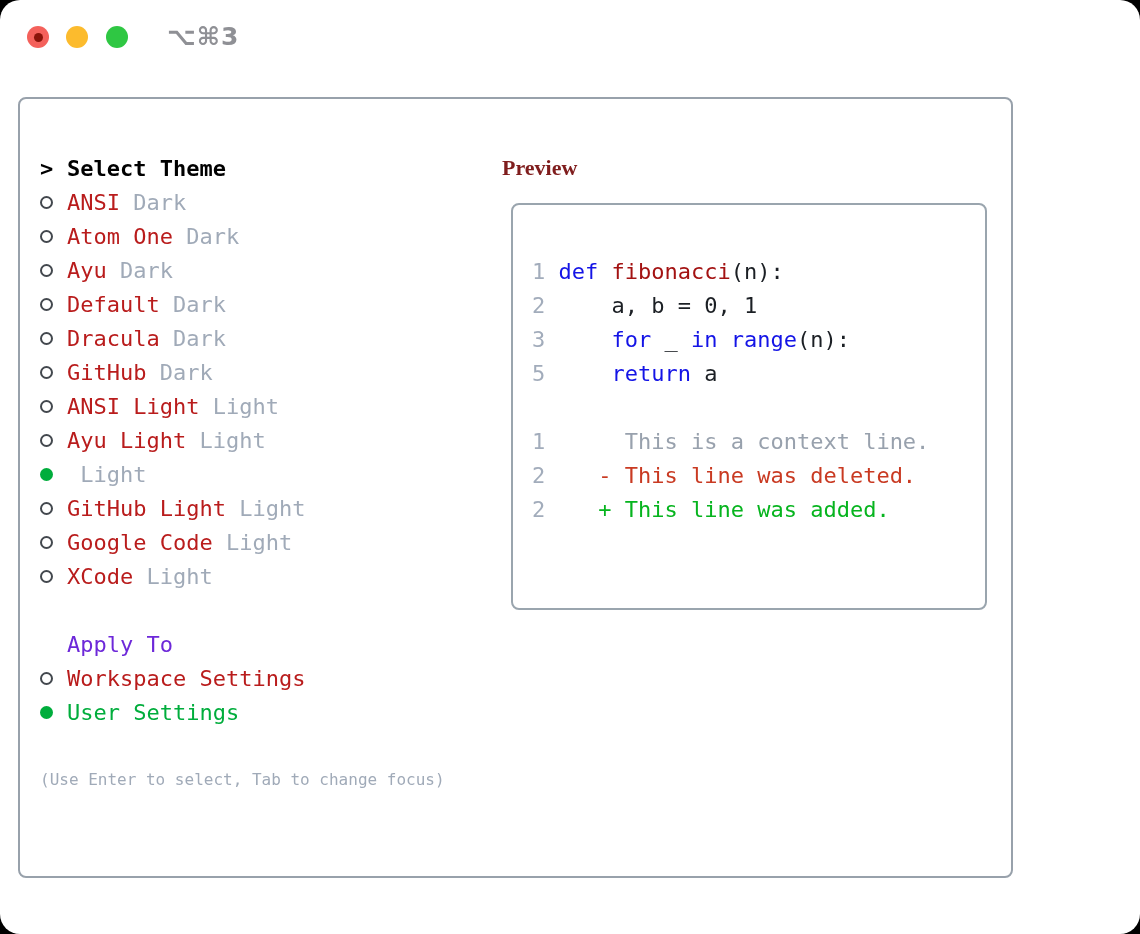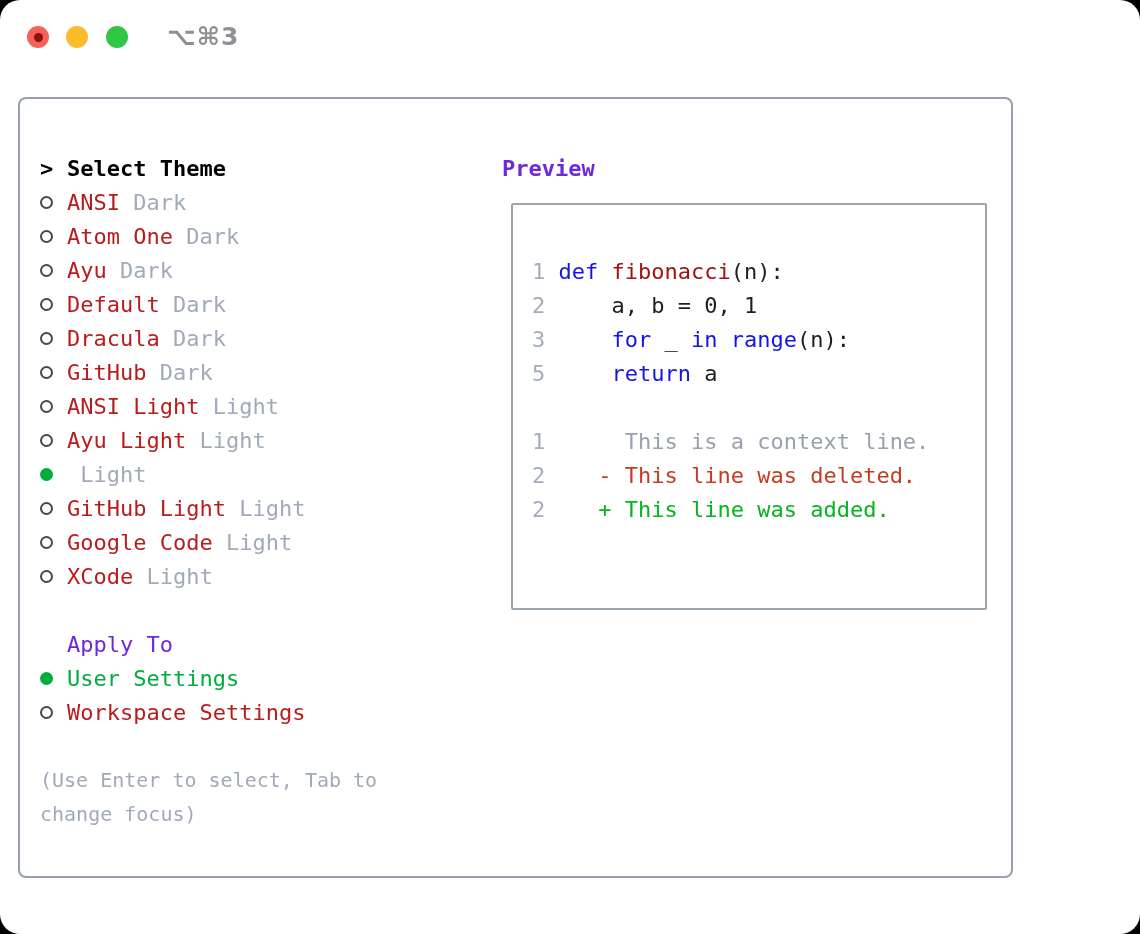--- a/index.html
+++ b/index.html
@@ -39,28 +39,28 @@
   .hdr{font-weight:700;color:#000;}
   .subhdr{color:#6d28d9;}
   .dot{width:13px;height:13px;border-radius:50%;box-sizing:border-box;margin-top:1px;}
   .dot.ring{border:2px solid #43484e;background:transparent;}
   .dot.fill{background:#00ad3c;border:none;}
   .nm{color:#b91c1c;}
   .row.selected .nm{color:#00ad3c;}
   .sfx{color:#a0aab8;}
   .item{cursor:pointer;}
   .hint{
-    width:420px;font-size:20px;line-height:34px;color:#a0aab8;white-space:normal;
+    width:420px;font-size:16px;line-height:34px;color:#a0aab8;white-space:normal;
   }
   
-  .preview-title{height:34px;display:flex;align-items:center;font-size:22px;font-weight:700;color:#6d28d9;}
+  .preview-title{height:34px;display:flex;align-items:center;font-size:22px;font-weight:700;color:#7f1d1d;font-family:Liberation Serif, serif;}
   .preview-box{
     margin-left:9px;margin-top:18px;
     width:476px;height:407px;box-sizing:border-box;
-    border:2px solid #9aa5ae;border-radius:2px;
+    border:2px solid #9aa5ae;border-radius:8px;
     padding:50px 0 0 19px;
     overflow:hidden;
   }
   .pline{height:34px;line-height:34px;font-size:22px;white-space:pre;}
   .ln{color:#a2acbb;}
   .tok.plain{color:#1b1f24;}
   .tok.kw{color:#1414e6;}
   .tok.fn{color:#a31212;}
   .tok.ctx{color:#98a1ad;}
   .tok.del{color:#c93a22;}
@@ -102,22 +102,22 @@
         </div>
 
       <div class="row blank"></div>
 
       <div class="row">
         <span class="slot"></span>
         <span class="subhdr">Apply To</span>
       </div>
 
       <div id="apply-list">
+          <div class="row item"><span class="slot"><span class="dot ring"></span></span><span class="nm">Workspace Settings</span></div>
           <div class="row item selected"><span class="slot"><span class="dot fill"></span></span><span class="nm">User Settings</span></div>
-          <div class="row item"><span class="slot"><span class="dot ring"></span></span><span class="nm">Workspace Settings</span></div>
         </div>
 
       <div class="row blank"></div>
 
       <div class="hint">(Use Enter to select, Tab to change focus)</div>
     </div>
 
     <div class="right-col">
       <div class="preview-title">Preview</div>
       <div class="preview-box">

